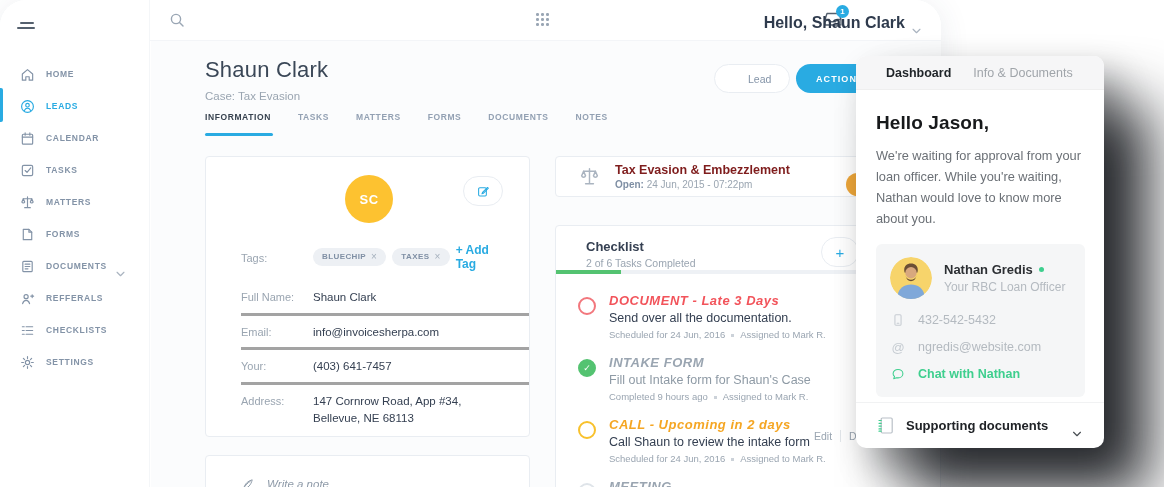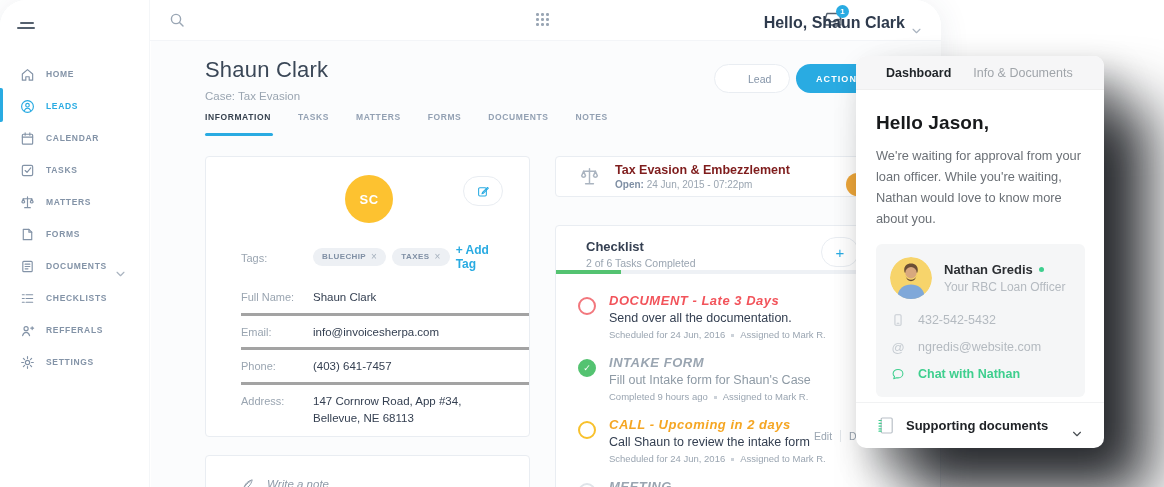--- a/index.html
+++ b/index.html
@@ -230,34 +230,34 @@
               </svg>
             </span>
           <span class="nav-label">DOCUMENTS</span>
           <span class="nav-chev chev"><svg viewBox="0 0 10 7">
                 <path d="M1 1.5 5 5.5 9 1.5"></path>
               </svg></span>
         </div>
         <div class="nav-item">
           <span class="nav-ic">
               <svg viewBox="0 0 16 16">
-                <path d="M2.5 4h2M2.5 8h2M2.5 12h2M6.5 4h7M6.5 8h7M6.5 12h7"></path>
-              </svg>
-            </span>
-          <span class="nav-label">CHECKLISTS</span>
-        </div>
-        <div class="nav-item">
-          <span class="nav-ic">
-              <svg viewBox="0 0 16 16">
                 <circle cx="6.5" cy="6" r="2.2"></circle>
                 <path d="M2.8 13.5c.6-2.3 2-3.5 3.7-3.5s3.1 1.2 3.7 3.5"></path>
                 <path d="M11.5 5.5h3M13 4v3"></path>
               </svg>
             </span>
           <span class="nav-label">REFFERALS</span>
+        </div>
+        <div class="nav-item">
+          <span class="nav-ic">
+              <svg viewBox="0 0 16 16">
+                <path d="M2.5 4h2M2.5 8h2M2.5 12h2M6.5 4h7M6.5 8h7M6.5 12h7"></path>
+              </svg>
+            </span>
+          <span class="nav-label">CHECKLISTS</span>
         </div>
         <div class="nav-item">
           <span class="nav-ic">
               <svg viewBox="0 0 16 16">
                 <circle cx="8" cy="8" r="2.3"></circle>
                 <path d="M8 1.8v1.9M8 12.3v1.9M1.8 8h1.9M12.3 8h1.9M3.6 3.6l1.3 1.3M11.1 11.1l1.3 1.3M12.4 3.6l-1.3 1.3M4.9 11.1l-1.3 1.3"></path>
               </svg>
             </span>
           <span class="nav-label">SETTINGS</span>
         </div>
@@ -339,21 +339,21 @@
         </div>
         <div class="ic-row bordered">
           <span class="ic-label">Full Name:</span>
           <span class="ic-value">Shaun Clark</span>
         </div>
         <div class="ic-row bordered">
           <span class="ic-label">Email:</span>
           <span class="ic-value">info@invoicesherpa.com</span>
         </div>
         <div class="ic-row bordered">
-          <span class="ic-label">Phone:</span>
+          <span class="ic-label">Your:</span>
           <span class="ic-value">(403) 641-7457</span>
         </div>
         <div class="ic-row">
           <span class="ic-label">Address:</span>
           <span class="ic-value">
             <span>147 Cornrow Road, App #34,</span><br>
             <span>Bellevue, NE 68113</span>
           </span>
         </div>
       </div>

